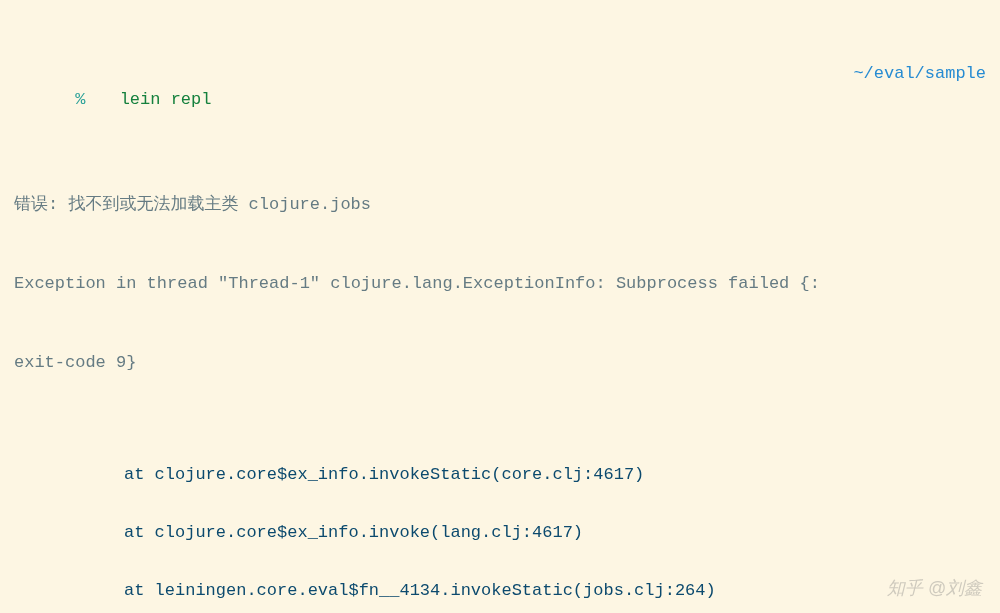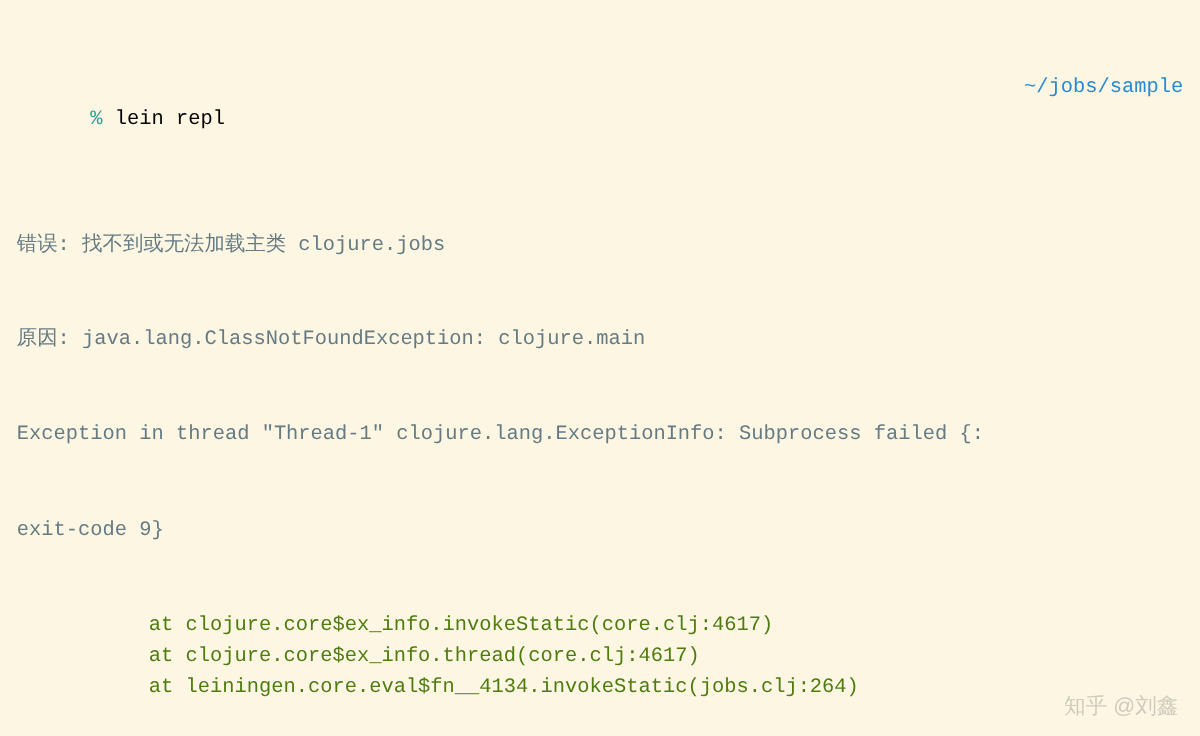--- a/index.html
+++ b/index.html
@@ -28,52 +28,54 @@
       justify-content: space-between;
       align-items: baseline;
     }
     .prompt-left {
       flex: 0 0 auto;
     }
     .prompt-symbol {
       color: #2aa198;
     }
     .command {
-      color: #000000;
+      color: #15803d;
+      margin-left: 24px;
     }
     .path {
       color: #268bd2;
     }
     .output-line {
       color: #657b83;
     }
     .stack-line {
       padding-left: 110px;
-      color: #4d7c0f;
+      color: #0c4a6e;
+      margin-top: 32px;
     }
     .watermark {
       position: absolute;
       bottom: 10px;
       right: 18px;
       color: rgba(120, 120, 120, 0.35);
       font-family: -apple-system, "PingFang SC", "Microsoft YaHei", sans-serif;
       font-size: 18px;
+      font-style: italic;
       pointer-events: none;
     }
   </style>
 </head>
 <body>
 
 <div class="terminal">
   <div class="prompt-line">
     <span class="prompt-left">
       <span class="prompt-symbol">%</span> <span class="command">lein repl</span>
     </span>
-    <span class="path">~/jobs/sample</span>
+    <span class="path">~/eval/sample</span>
   </div>
   <div class="output-line">错误: 找不到或无法加载主类 clojure.jobs</div>
-  <div class="output-line">原因: java.lang.ClassNotFoundException: clojure.main</div>
   <div class="output-line">Exception in thread "Thread-1" clojure.lang.ExceptionInfo: Subprocess failed {:</div>
   <div class="output-line">exit-code 9}</div>
-  <div id="stack-container"><div class="stack-line">at clojure.core$ex_info.invokeStatic(core.clj:4617)</div><div class="stack-line">at clojure.core$ex_info.thread(core.clj:4617)</div><div class="stack-line">at leiningen.core.eval$fn__4134.invokeStatic(jobs.clj:264)</div></div>
+  <div id="stack-container"><div class="stack-line">at clojure.core$ex_info.invokeStatic(core.clj:4617)</div><div class="stack-line">at clojure.core$ex_info.invoke(lang.clj:4617)</div><div class="stack-line">at leiningen.core.eval$fn__4134.invokeStatic(jobs.clj:264)</div></div>
 </div>
 
 <div class="watermark">知乎 @刘鑫</div>
 
 </body></html>

